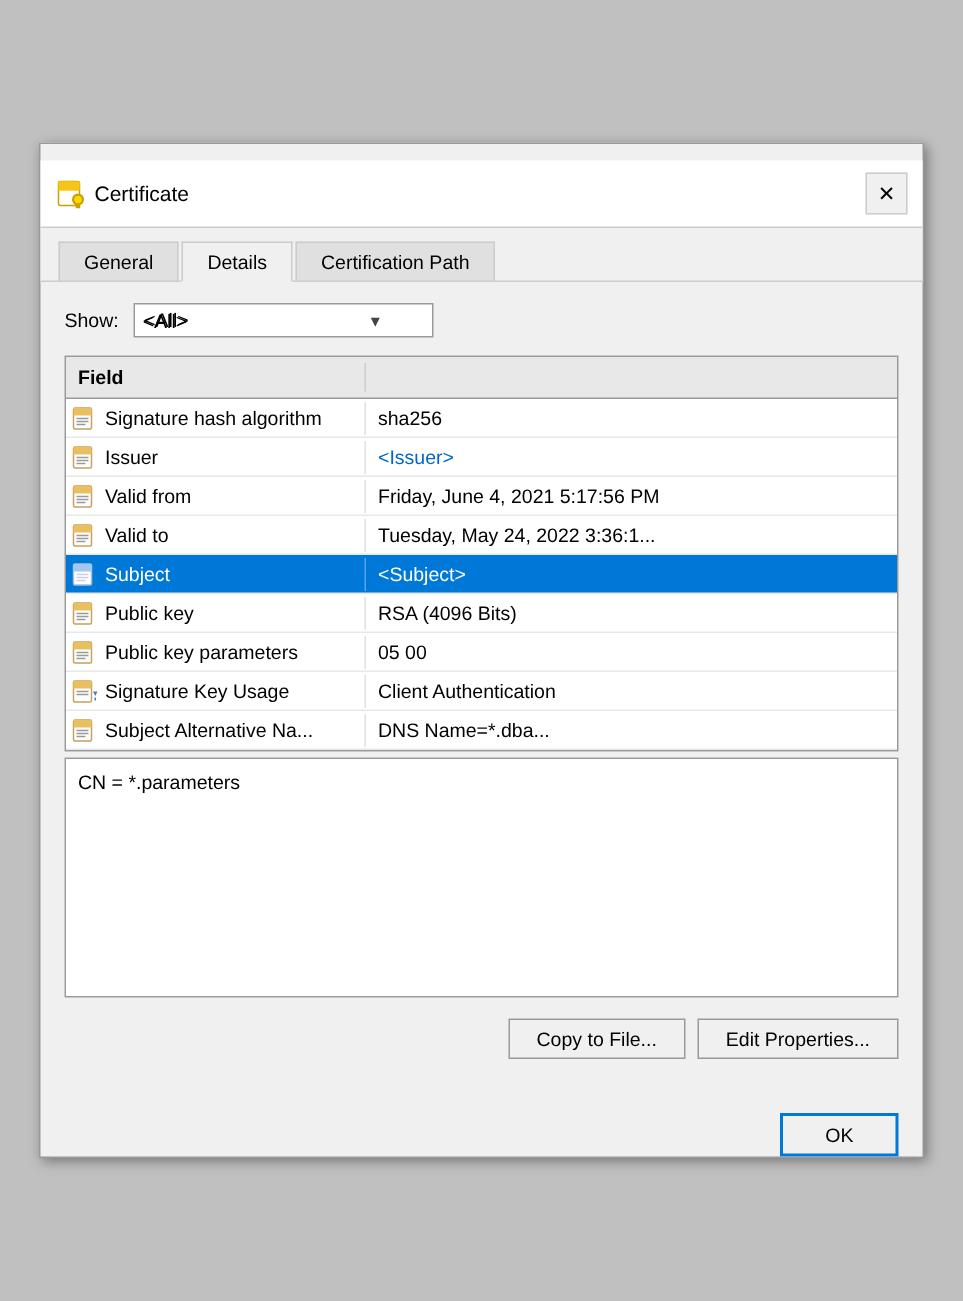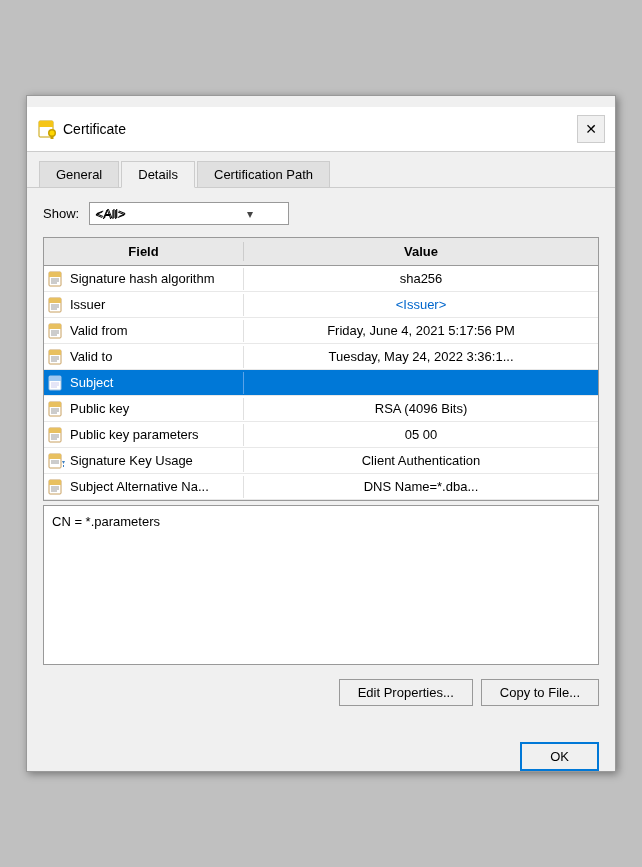--- a/index.html
+++ b/index.html
@@ -109,21 +109,20 @@
       transform: translateY(-50%);
       pointer-events: none;
       font-size: 12px;
       color: #444;
     }
     .table-container {
       border: 1px solid #999;
       background: #fff;
       overflow: hidden;
       margin-bottom: 4px;
-      text-align: center;
     }
     .table-header {
       display: flex;
       background: #e8e8e8;
       border-bottom: 1px solid #999;
       padding: 4px 0;
     }
     .col-field {
       width: 200px;
       padding: 2px 8px;
@@ -251,21 +250,20 @@
         <select class="show-select">
           <option>&lt;All&gt;</option>
         </select>
         <span style="position:absolute;left:6px;top:50%;transform:translateY(-50%);pointer-events:none;font-size:13px;">&lt;All&gt;</span>
       </div>
     </div>
 
     <div class="table-container">
       <div class="table-header">
         <div class="col-field">Field</div>
-        <div class="col-value">Value</div>
       </div>
       <div class="table-scroll">
 
         <div class="table-row">
           <div class="row-field">
             <svg width="18" height="16" viewBox="0 0 18 16">
               <rect x="1" y="1" width="12" height="14" rx="1" fill="#fff" stroke="#c8a060" stroke-width="1"></rect>
               <rect x="1" y="1" width="12" height="5" fill="#e8c060"></rect>
               <line x1="3" y1="8" x2="11" y2="8" stroke="#999" stroke-width="1"></line>
               <line x1="3" y1="10" x2="11" y2="10" stroke="#999" stroke-width="1"></line>
@@ -322,20 +320,21 @@
           <div class="row-field">
             <svg width="18" height="16" viewBox="0 0 18 16">
               <rect x="1" y="1" width="12" height="14" rx="1" fill="#fff" stroke="#a0c0e0" stroke-width="1"></rect>
               <rect x="1" y="1" width="12" height="5" fill="#a0c8f0"></rect>
               <line x1="3" y1="8" x2="11" y2="8" stroke="#cce" stroke-width="1"></line>
               <line x1="3" y1="10" x2="11" y2="10" stroke="#cce" stroke-width="1"></line>
               <line x1="3" y1="12" x2="9" y2="12" stroke="#cce" stroke-width="1"></line>
             </svg>
             <span>Subject</span>
           </div>
+          <div class="row-value">&lt;Subject&gt;</div>
         </div>
 
         <div class="table-row">
           <div class="row-field">
             <svg width="18" height="16" viewBox="0 0 18 16">
               <rect x="1" y="1" width="12" height="14" rx="1" fill="#fff" stroke="#c8a060" stroke-width="1"></rect>
               <rect x="1" y="1" width="12" height="5" fill="#e8c060"></rect>
               <line x1="3" y1="8" x2="11" y2="8" stroke="#999" stroke-width="1"></line>
               <line x1="3" y1="10" x2="11" y2="10" stroke="#999" stroke-width="1"></line>
               <line x1="3" y1="12" x2="9" y2="12" stroke="#999" stroke-width="1"></line>
@@ -390,21 +389,21 @@
         </div>
 
       </div>
     </div>
 
     <div class="detail-box">
       <span>CN = *.parameters</span>
     </div>
 
     <div class="button-row">
+      <button class="btn">Copy to File...</button>
       <button class="btn">Edit Properties...</button>
-      <button class="btn">Copy to File...</button>
     </div>
   </div>
 
   <div class="ok-row">
     <button class="btn-ok">OK</button>
   </div>
 </div>
 
 </body></html>

